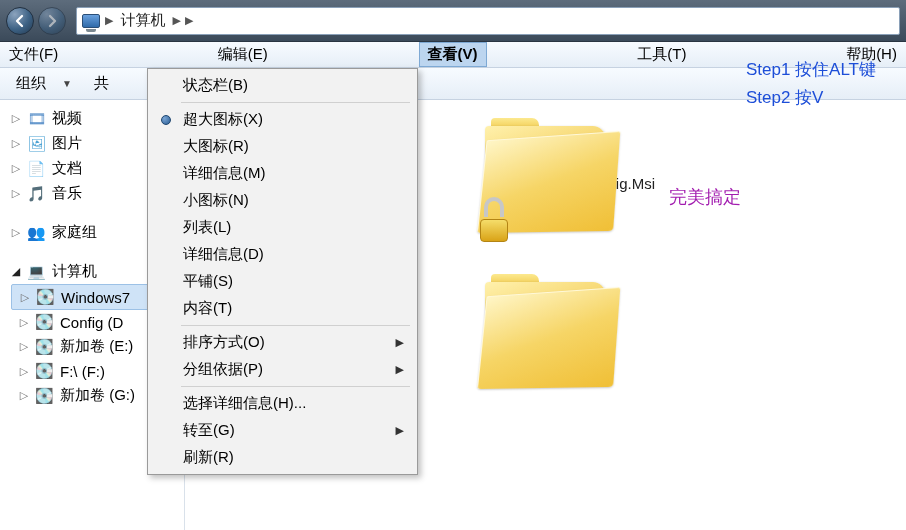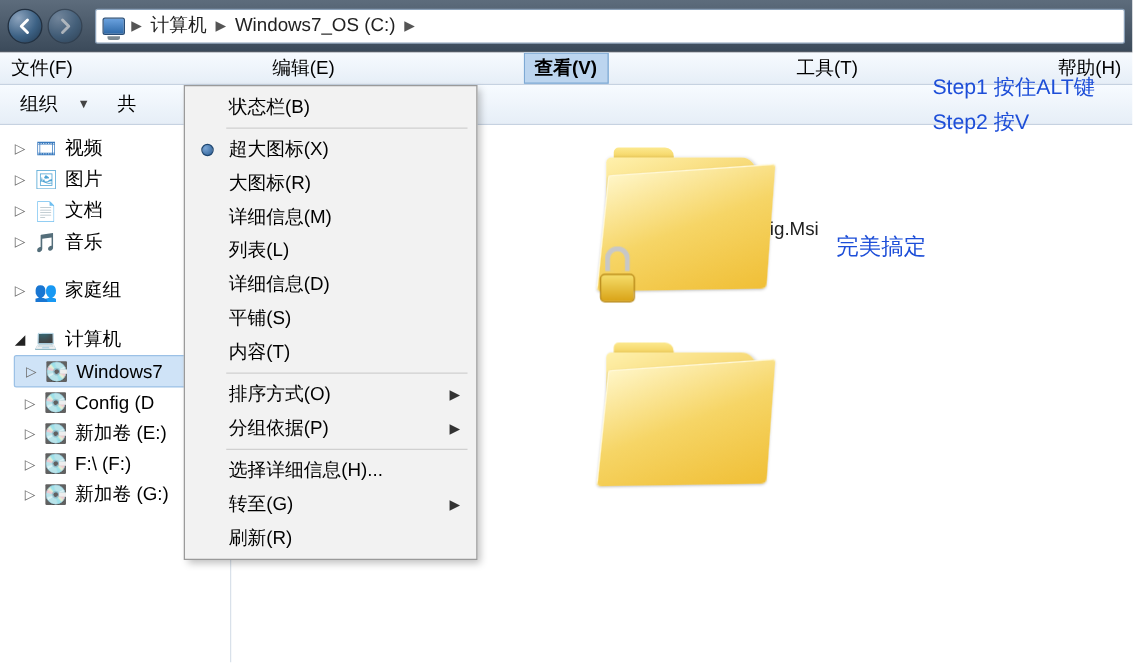--- a/index.html
+++ b/index.html
@@ -42,29 +42,29 @@
     .folder-icon.open .folder-front { transform: perspective(260px) rotateY(-34deg) skewX(-3deg); width: 108px; left: -2px; }
     .folder-icon .doc { position: absolute; left: 56px; top: 14px; width: 62px; height: 84px; background: #fff; border: 1px solid #c9c9c9; border-radius: 2px; box-shadow: 1px 1px 2px rgba(0,0,0,.15); }
     .folder-icon .doc:before { content: ""; position: absolute; left: 7px; right: 7px; top: 7px; height: 40px; background: linear-gradient(180deg, #a0cdef 0 45%, #87d38a 45% 100%); }
     .folder-icon .doc:after { content: ""; position: absolute; left: 7px; right: 7px; bottom: 9px; height: 22px; background: repeating-linear-gradient(180deg, #bbb 0 2px, transparent 2px 6px); }
     .folder-label { font-size: 15px; color: #222; text-align: center; margin-top: 2px; }
 
     .lock { position: absolute; left: -2px; bottom: -4px; width: 42px; height: 48px; display: flex; align-items: center; justify-content: center; }
     .lock-body { width: 28px; height: 23px; background: linear-gradient(#f5dd6a, #d9a317); border-radius: 4px; border: 1px solid #b38414; position: absolute; bottom: 0; }
     .lock-shackle { width: 20px; height: 20px; border: 4px solid #c7c7c7; border-bottom: none; border-radius: 12px 12px 0 0; position: absolute; top: 3px; background: none; }
 
-    .dropdown { position: absolute; left: 147px; top: 68px; width: 235px; background: #f2f2f2; border: 1px solid #9a9a9a; box-shadow: 3px 3px 6px rgba(0,0,0,.25); padding: 3px; z-index: 50; }
+    .dropdown { position: absolute; left: 147px; top: 68px; width: 271px; background: #f2f2f2; border: 1px solid #9a9a9a; box-shadow: 3px 3px 6px rgba(0,0,0,.25); padding: 3px; z-index: 50; }
     .dd-item { display: flex; align-items: center; gap: 8px; padding: 4px 10px 4px 32px; font-size: 15px; cursor: pointer; position: relative; }
     .dd-item .sub-arrow { position: absolute; right: 10px; font-size: 11px; color: #333; }
     .dd-sep { height: 1px; background: #d0d0d0; margin: 3px 4px 3px 30px; }
     .dd-radio { position: absolute; left: 10px; width: 10px; height: 10px; border-radius: 50%; background: radial-gradient(circle at 30% 30%, #7aa6d6, #2b5d93); border: 1px solid #1e4670; }
 
     .annotations { position: absolute; right: 30px; top: 56px; color: #1d4ed8; font-size: 17px; pointer-events: none; line-height: 1.65; }
     .annotations div { white-space: nowrap; }
-    .ann-done { position: absolute; right: 165px; top: 185px; color: #1d4ed8; font-size: 18px; pointer-events: none; margin-left: 36px; }
+    .ann-done { position: absolute; right: 165px; top: 185px; color: #a21caf; font-size: 18px; pointer-events: none; margin-left: 36px; }
 
     .col-stack { display: flex; flex-direction: column; gap: 28px; }
 
     .ico-video { color: #3a7bbf; }
     .ico-pic { color: #4da3d4; }
     .ico-doc { color: #c89b3a; }
     .ico-music { color: #49a0ca; }
     .ico-homegroup { color: #52a3d2; }
     .ico-pc { color: #3a6e9c; }
     .ico-drive { color: #9ca3aa; }
@@ -83,21 +83,20 @@
         <path d="M5 2 L10 7 L5 12" stroke="#fff" stroke-width="2.3" fill="none" stroke-linecap="round" stroke-linejoin="round"></path>
       </svg>
   </div>
   <div class="address">
     <span class="ico">
         <span class="pc-icon"></span>
       </span>
     <span class="sep">▶</span>
     <span class="crumb">计算机</span>
     <span class="sep">▶</span>
-    <span class="crumb">Windows7_OS (C:)</span>
     <span class="sep">▶</span>
   </div>
 </div>
 
 <div class="menubar">
   <div class="menu-item">文件(F)</div>
   <div class="menu-item">编辑(E)</div>
   <div class="menu-item open">查看(V)</div>
   <div class="menu-item">工具(T)</div>
   <div class="menu-item">帮助(H)</div>
@@ -211,20 +210,23 @@
       <span class="dd-radio"></span>
       <span>超大图标(X)</span>
     </div>
   <div class="dd-item">
       <span>大图标(R)</span>
     </div>
   <div class="dd-item">
       <span>详细信息(M)</span>
     </div>
   <div class="dd-item">
+      <span>小图标(N)</span>
+    </div>
+  <div class="dd-item">
       <span>列表(L)</span>
     </div>
   <div class="dd-item">
       <span>详细信息(D)</span>
     </div>
   <div class="dd-item">
       <span>平铺(S)</span>
     </div>
   <div class="dd-item">
       <span>内容(T)</span>

